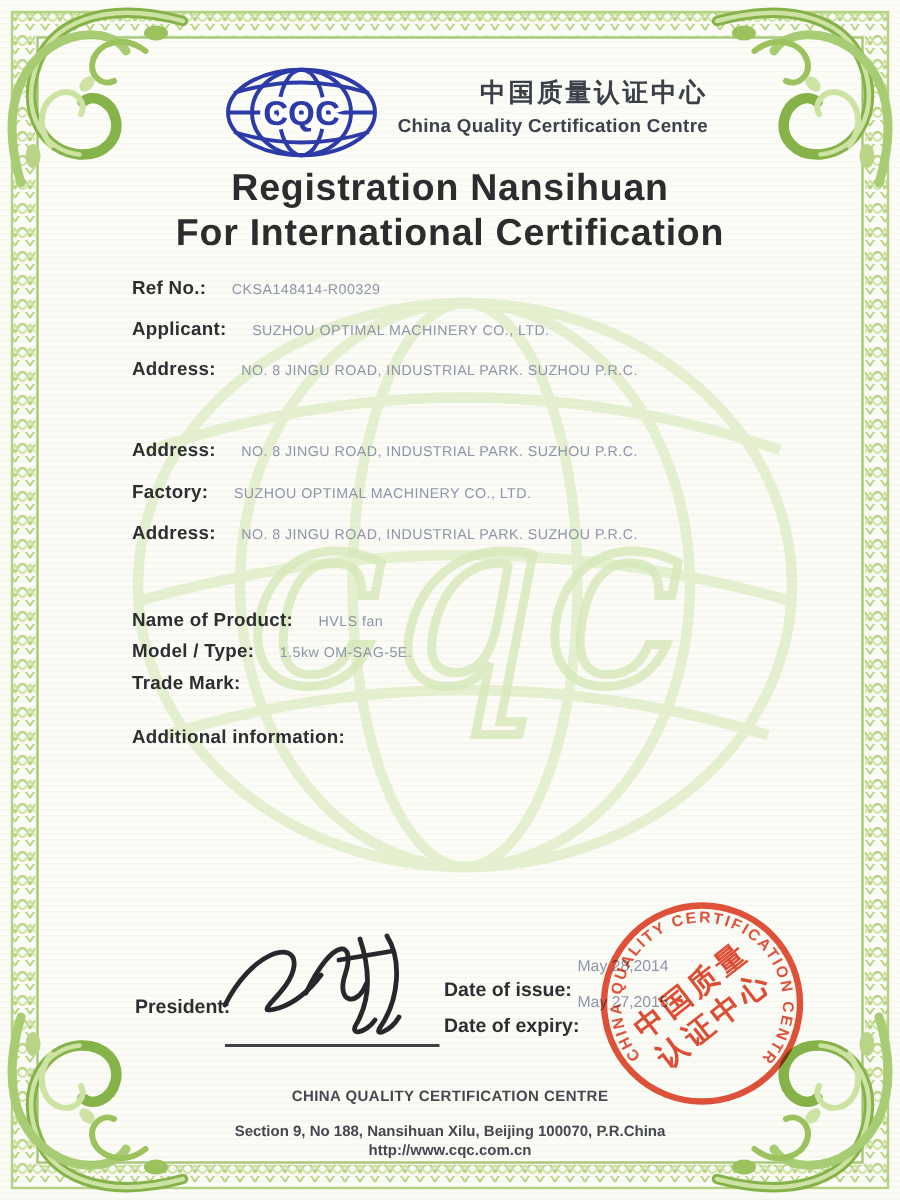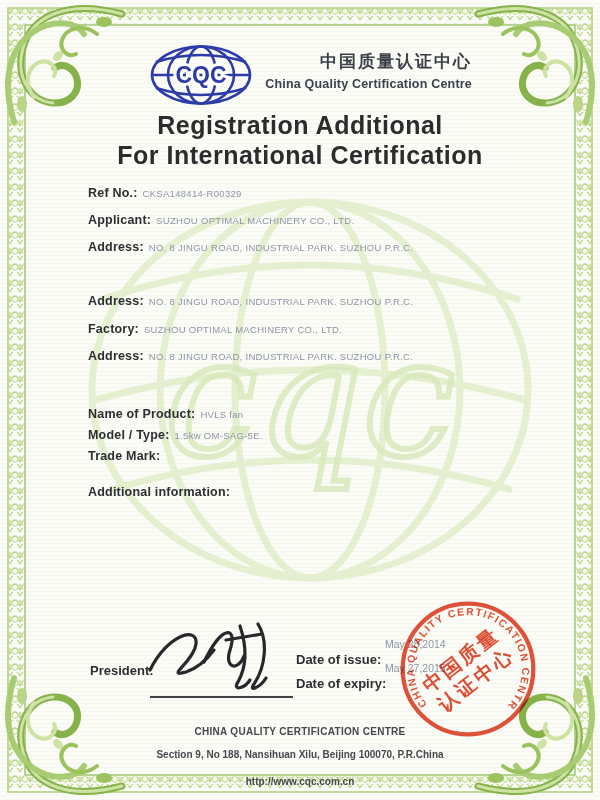--- a/index.html
+++ b/index.html
@@ -23,38 +23,38 @@
   .org-block{position:absolute;left:262px;top:50px;width:210px;text-align:right;}
   .org-cn{font-size:17px;color:#3a3f48;letter-spacing:2px;font-weight:600;}
   .org-en{font-size:12.5px;color:#3c424d;font-weight:bold;margin-top:4px;letter-spacing:.2px;}
 
   .title{position:absolute;left:0;top:110px;width:600px;text-align:center;color:#2c2c2e;}
   .title div{font-size:25px;font-weight:bold;letter-spacing:.5px;line-height:30px;}
 
   
   .field-row{position:absolute;left:88px;width:440px;white-space:nowrap;}
   .flabel{font-size:12.5px;font-weight:bold;color:#2d2e31;letter-spacing:.2px;}
-  .fvalue{font-size:9.5px;color:#8e95a8;margin-left:5px;letter-spacing:.3px;}
+  .fvalue{font-size:9.5px;color:#8e95a8;margin-left:17px;letter-spacing:.3px;}
 
   
   .president-label{position:absolute;left:90px;top:663px;font-size:13px;font-weight:bold;color:#2d2e31;}
   .signature{position:absolute;left:142px;top:612px;width:158px;height:82px;}
   .sign-line{position:absolute;left:150px;top:696px;width:143px;border-top:2px solid #3f4247;}
   .date-label-issue{position:absolute;left:296px;top:652px;font-size:13px;font-weight:bold;color:#2d2e31;}
   .date-label-expiry{position:absolute;left:296px;top:676px;font-size:13px;font-weight:bold;color:#2d2e31;}
   .date-value-issue{position:absolute;left:385px;top:638px;font-size:10.5px;color:#8e95a8;}
   .date-value-expiry{position:absolute;left:385px;top:662px;font-size:10.5px;color:#8e95a8;}
 
   .stamp{position:absolute;left:397px;top:598px;width:142px;height:142px;opacity:.92;mix-blend-mode:multiply;}
 
   
   .footer{position:absolute;left:0;top:726px;width:600px;text-align:center;color:#45484f;}
   .footer .f1{font-size:10px;font-weight:bold;letter-spacing:.3px;}
   .footer .f2{font-size:10px;font-weight:bold;margin-top:12px;}
-  .footer .f3{font-size:10px;font-weight:bold;margin-top:16px;}
+  .footer .f3{font-size:10px;font-weight:bold;margin-top:2px;}
 </style>
 </head>
 <body>
 
 <div class="certificate">
 
   <svg class="layer" viewBox="0 0 600 800" aria-hidden="true">
     <g stroke="#dcecc2" stroke-width="7" fill="none" opacity="0.75">
       <ellipse cx="310" cy="390" rx="218" ry="188"></ellipse>
       <ellipse cx="310" cy="390" rx="150" ry="188"></ellipse>
@@ -103,21 +103,21 @@
       <path d="M4,31 L102,31"></path>
     </g>
     <text x="53" y="39" text-anchor="middle" font-family="Liberation Sans, sans-serif" font-weight="bold" font-size="23" fill="#2c3ba8" stroke="#ffffff" stroke-width="6" paint-order="stroke">CQC</text>
   </svg>
   <div class="org-block">
     <div class="org-cn">中国质量认证中心</div>
     <div class="org-en">China Quality Certification Centre</div>
   </div>
 
   <div class="title">
-    <div>Registration Additional</div>
+    <div>Registration Nansihuan</div>
     <div>For International Certification</div>
   </div>
 
   <div class="field-row" style="top:183px">
     <span class="flabel">Ref No.:</span><span class="fvalue">CKSA148414-R00329</span>
   </div>
   <div class="field-row" style="top:210px">
     <span class="flabel">Applicant:</span><span class="fvalue">SUZHOU OPTIMAL MACHINERY CO., LTD.</span>
   </div>
   <div class="field-row" style="top:237px">

